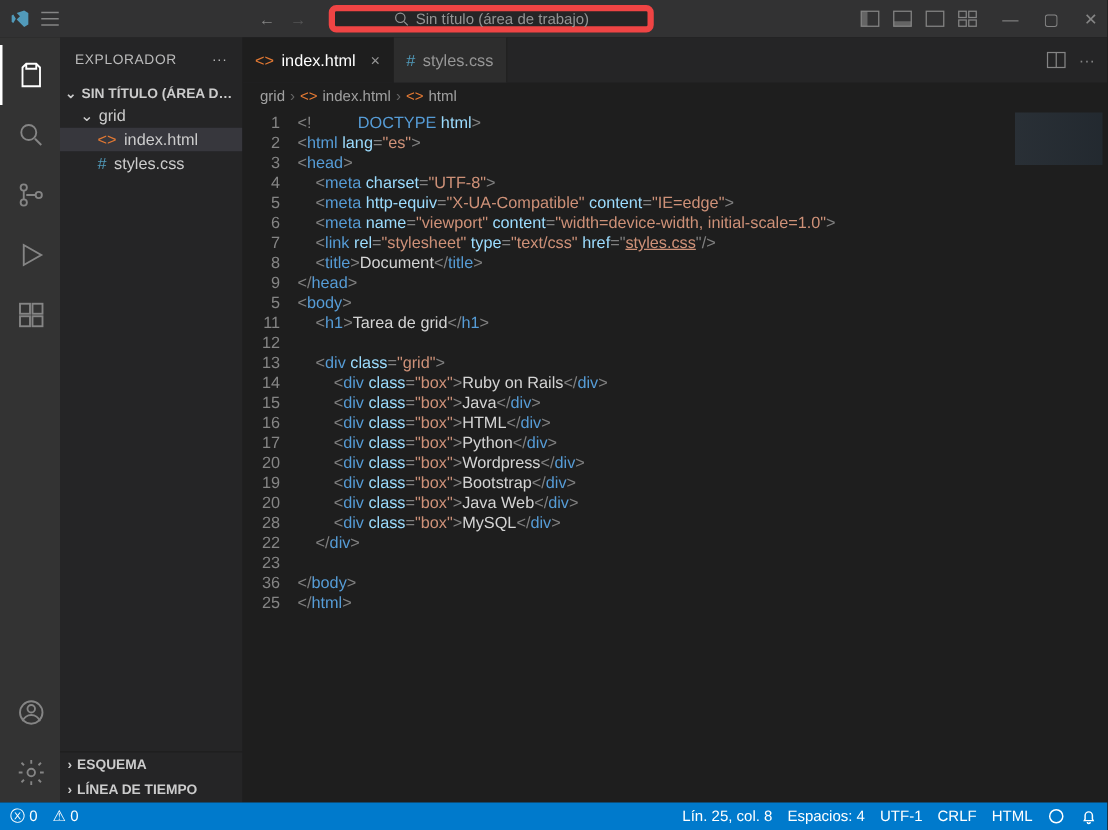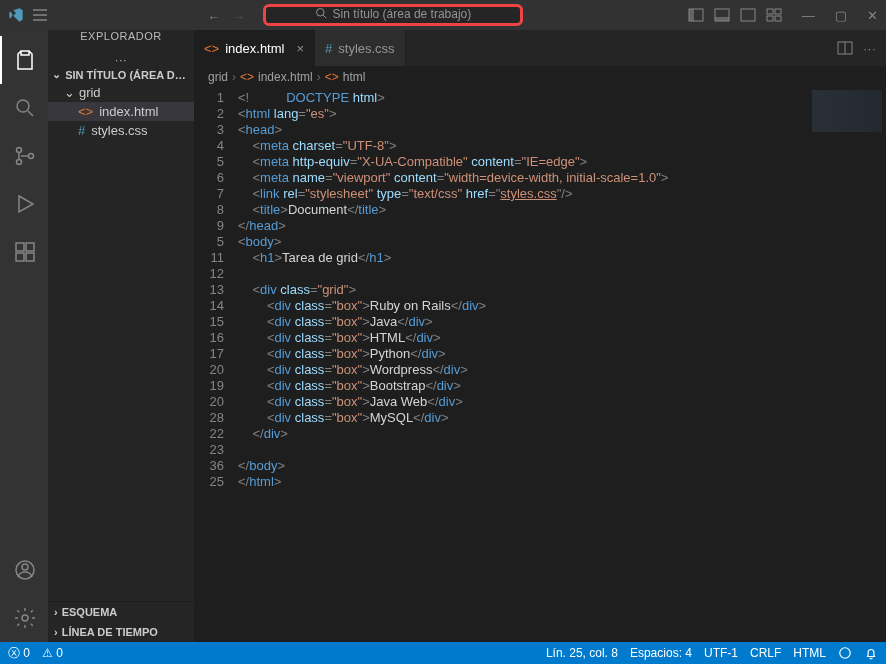--- a/index.html
+++ b/index.html
@@ -2,32 +2,32 @@
 <html><head>
 <meta charset="utf-8">
 <style>
 * { margin:0; padding:0; box-sizing:border-box; font-family:"Segoe UI",Arial,sans-serif; }
 body { background:#1e1e1e; color:#cccccc; font-size:13px; width:886px; height:664px; overflow:hidden; display:flex; flex-direction:column; }
 .titlebar { height:30px; background:#323233; display:flex; align-items:center; padding:0 8px; }
 .titlebar .vsicon { color:#519aba; margin-right:8px; }
 .titlebar .menugrip { color:#858585; font-size:16px; letter-spacing:1px; }
 .titlebar .spacer { flex:1; }
 .titlebar .navarrow { color:#858585; padding:0 6px; cursor:pointer; }
-.titlebar .search { background:#252526; border:3px solid #ef4444; border-radius:6px; height:22px; width:260px; display:flex; justify-content:center; color:#949494; font-size:12px; margin:0 12px; }
+.titlebar .search { background:#252526; border:5px solid #ef4444; border-radius:6px; height:22px; width:260px; display:flex; align-items:center; justify-content:center; color:#949494; font-size:12px; margin:0 12px; }
 .titlebar .search svg { margin-right:6px; }
 .titlebar .layout-icons { display:flex; gap:10px; color:#858585; margin-right:20px; }
 .titlebar .winctl { display:flex; gap:20px; color:#858585; }
 .titlebar .winctl span { cursor:pointer; }
 .main { flex:1; display:flex; min-height:0; }
 .activitybar { width:48px; background:#333333; display:flex; flex-direction:column; align-items:center; padding-top:6px; }
 .activitybar .aitem { width:48px; height:48px; display:flex; align-items:center; justify-content:center; color:#858585; cursor:pointer; border-left:2px solid transparent; }
 .activitybar .aitem.active { color:#fff; border-left:2px solid #fff; }
 .activitybar .bottom { margin-top:auto; }
 .sidebar { width:146px; background:#252526; display:flex; flex-direction:column; min-height:0; }
-.sidebar-header { height:36px; display:flex; align-items:center; justify-content:space-between; padding:0 12px; font-size:11px; color:#bbbbbb; letter-spacing:.5px;flex-direction:column; }
+.sidebar-header { height:36px; display:flex; align-items:center; justify-content:space-between; padding:0 12px; font-size:11px; color:#bbbbbb; letter-spacing:.5px; }
 .sidebar .section-hdr { display:flex; align-items:center; gap:4px; padding:2px 4px; font-size:11px; font-weight:600; color:#cccccc; text-transform:uppercase; cursor:pointer; }
 .sidebar .section-hdr.small { text-transform:none; font-weight:400; font-size:13px; padding-left:16px; }
 .sidebar .tree { flex:1; overflow:hidden; }
 .sidebar .file { display:flex; align-items:center; gap:6px; padding:2px 0 2px 30px; font-size:13px; cursor:pointer; }
 .sidebar .file.active { background:#37373d; }
 .sidebar .file .icon-html { color:#e37933; }
 .sidebar .file .icon-css { color:#519aba; }
 .sidebar .panel-bot { border-top:1px solid #1e1e1e; }
 .sidebar .panel-bot .phdr { display:flex; align-items:center; gap:4px; padding:4px 6px; font-size:11px; font-weight:600; text-transform:uppercase; cursor:pointer; }
 .editor { flex:1; display:flex; flex-direction:column; background:#1e1e1e; min-width:0; }

